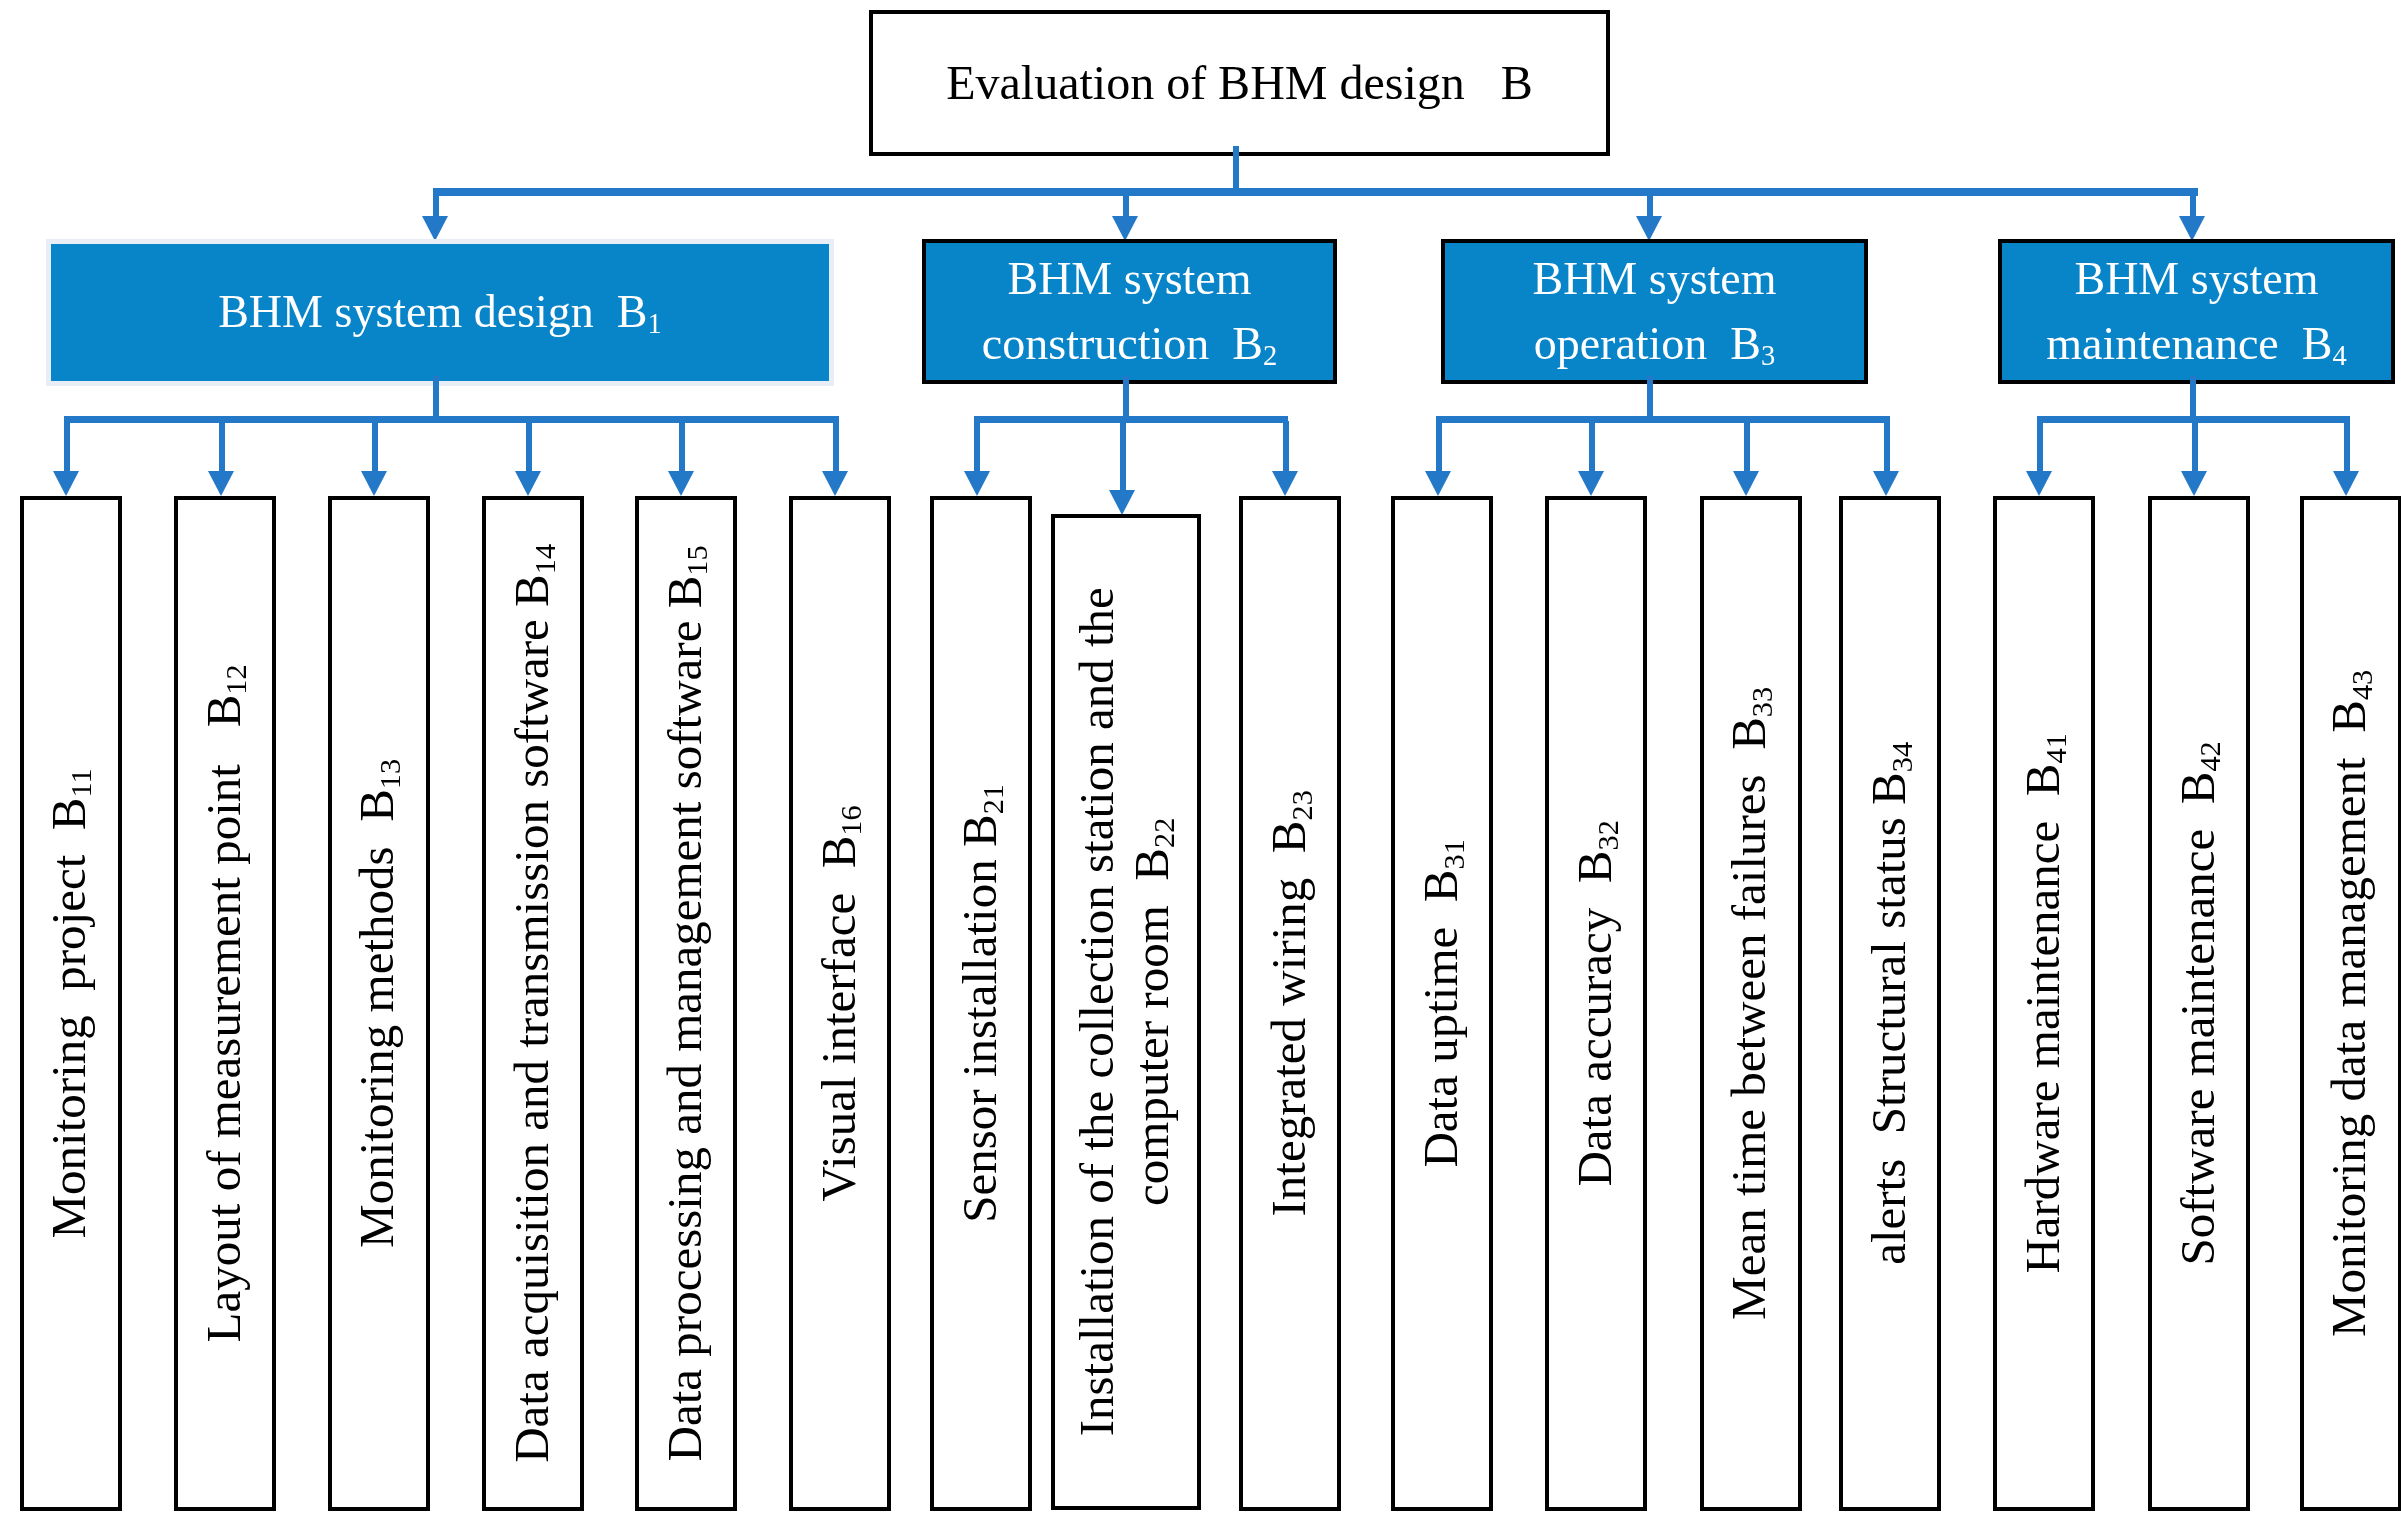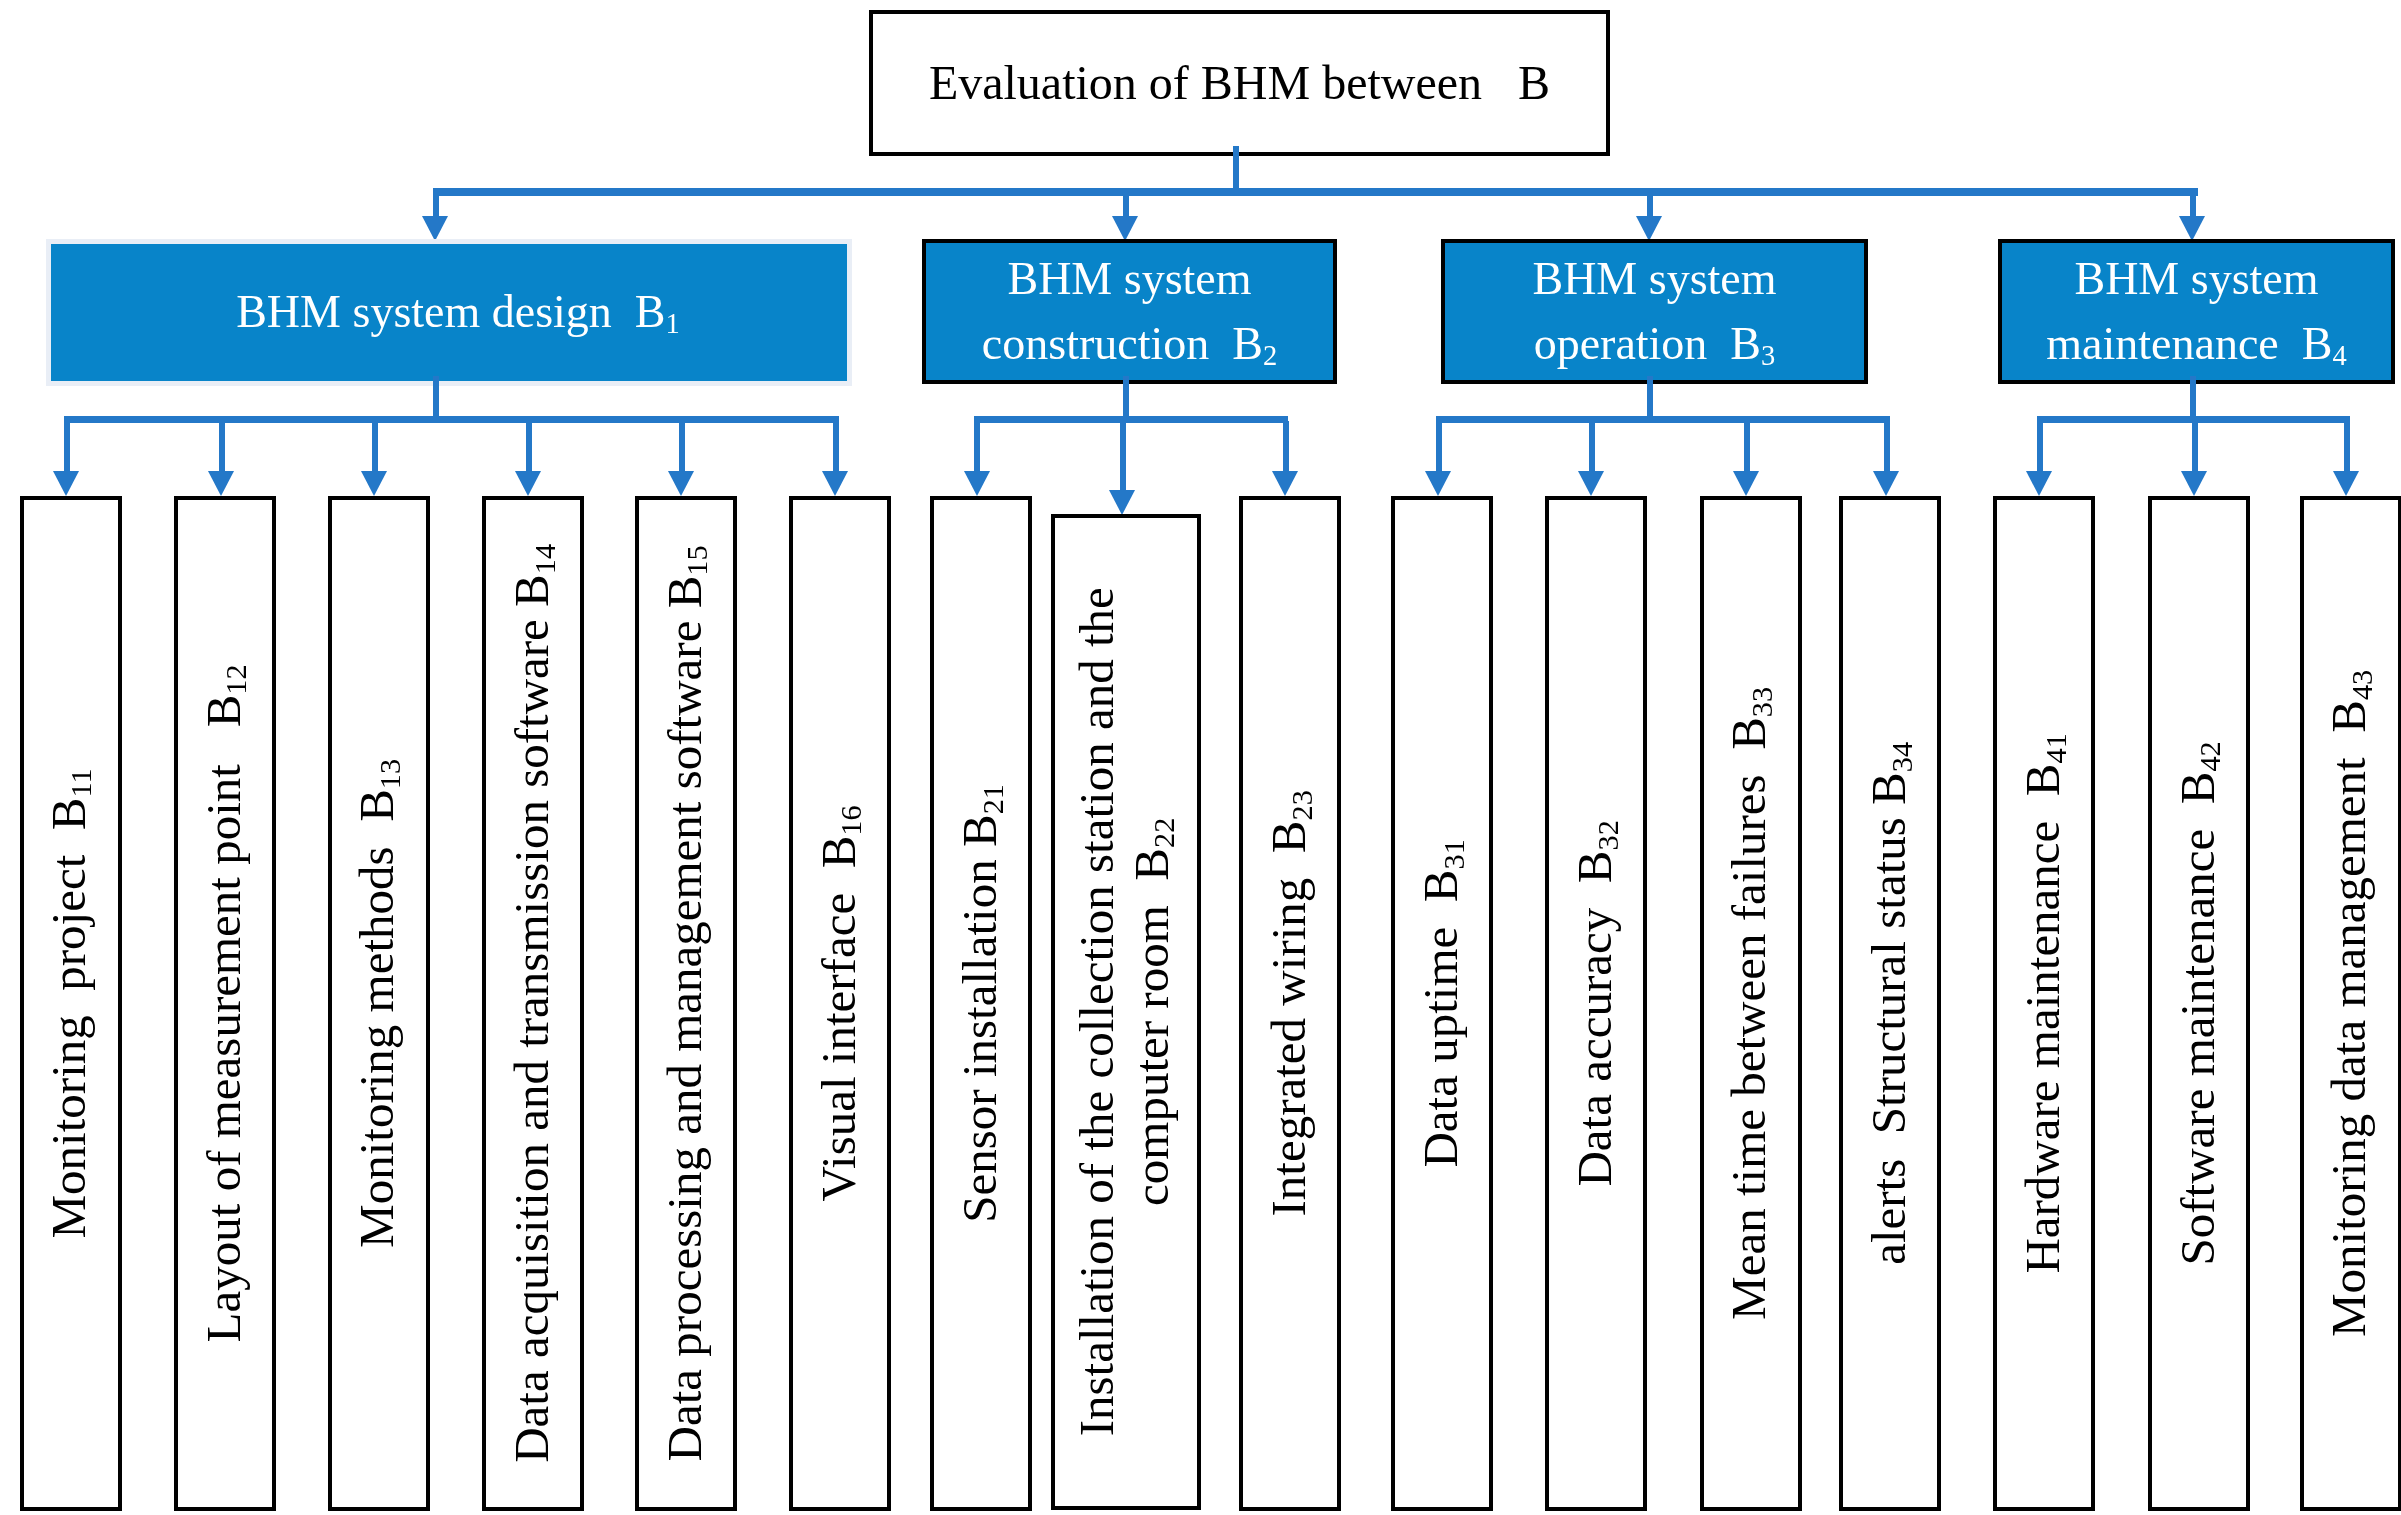--- a/index.html
+++ b/index.html
@@ -31,21 +31,21 @@
     font-size:48px;color:#000;
   }
   .gbox{
     position:absolute;
     background:var(--fill);
     border:4.6px solid var(--ink);
     display:flex;align-items:center;justify-content:center;
     color:#ffffff;font-size:46px;line-height:1.4;
     text-align:center;
   }
-  .gbox.light{border:5.7px solid var(--b1edge);padding-left:18px;}
+  .gbox.light{border:5.7px solid var(--b1edge);}
   .leaf{
     position:absolute;
     background:#ffffff;
     border:4.6px solid var(--ink);
     display:flex;align-items:center;justify-content:center;
     overflow:visible;
   }
   .vtext{
     display:block;
     transform:rotate(-90deg);
@@ -54,21 +54,21 @@
     font-size:49px;color:#000;
     line-height:1.12;
   }
   .glabel,.rlabel{white-space:pre;text-align:center;}
   .sub{font-size:0.62em;vertical-align:-0.22em;}
 </style>
 </head>
 <body>
 
 <div class="rootbox" style="left:869px;top:10.3px;width:733px;height:138px;">
-  <span class="rlabel"><span>Evaluation of BHM between   B</span><span class="sub"></span></span>
+  <span class="rlabel"><span>Evaluation of BHM design   B</span><span class="sub"></span></span>
 </div>
 
 <div class="line" style="left:1233px;top:146px;width:5.7px;height:48px;"></div>
 <div class="line" style="left:433px;top:188px;width:1765px;height:8px;"></div>
 
 <div class="line" style="left:433px;top:195px;width:5.7px;height:25px;"></div>
 <div class="arr" style="left:422px;top:216px;"></div>
 
 <div class="line" style="left:1123px;top:195px;width:5.7px;height:25px;"></div>
 <div class="arr" style="left:1112px;top:216px;"></div>

